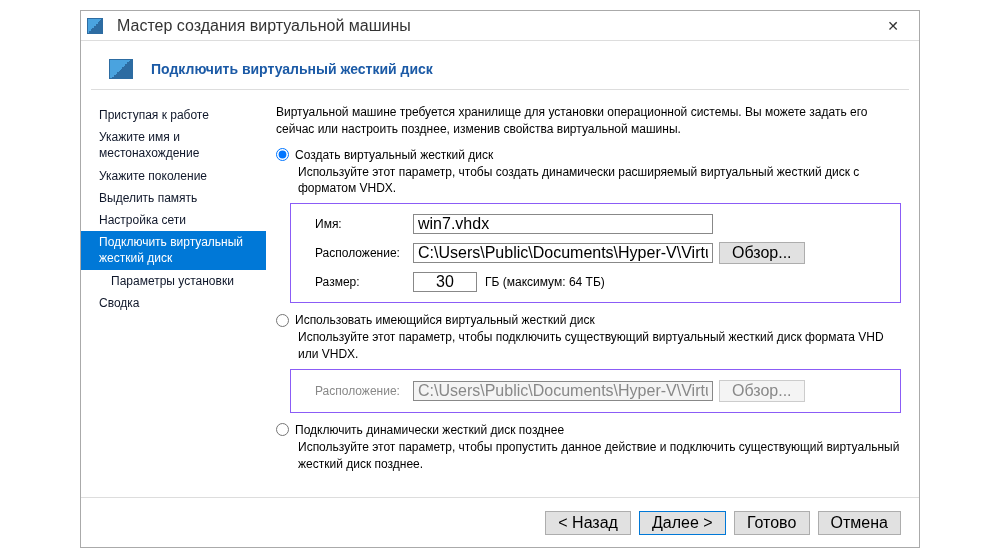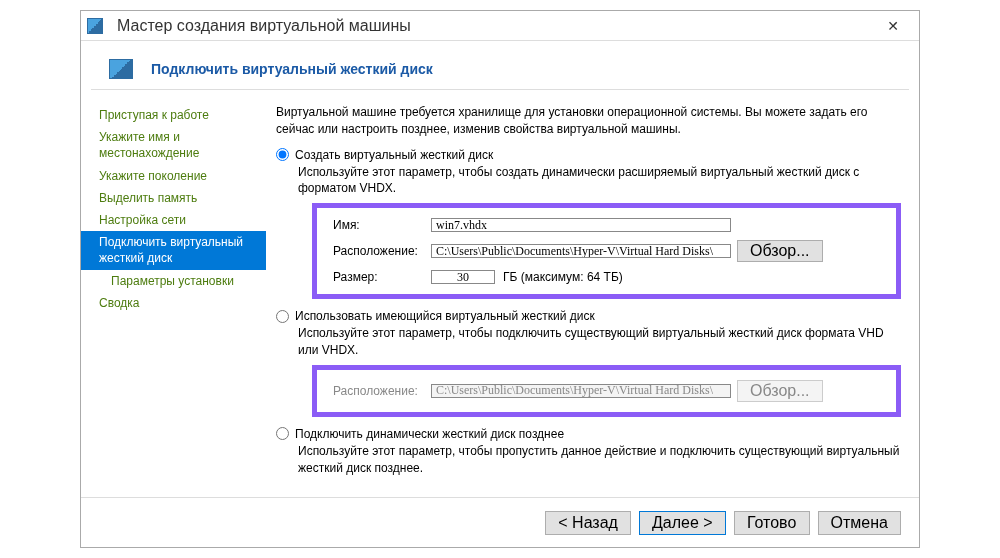--- a/index.html
+++ b/index.html
@@ -70,21 +70,21 @@
     }
 
     .sidebar {
       width: 185px;
       padding: 10px 0;
       font-size: 12px;
     }
     .sidebar .item {
       padding: 3px 14px 3px 18px;
       line-height: 1.35;
-      color:#4d7c0f;
+      color:#0f172a;
       cursor:pointer;
     }
     .sidebar .item.indent { padding-left: 30px; }
     .sidebar .item.selected {
       background:#0078d7;
       color:#fff;
     }
 
     .content {
       flex:1;
@@ -103,39 +103,39 @@
       margin-bottom:2px;
     }
     .opt-head input[type=radio] { margin:0; }
     .opt-desc {
       margin-left: 22px;
       line-height:1.4;
       margin-bottom: 6px;
     }
 
     .form-box {
-      margin-left: 36px;
-      border: 5px solid #8b5cf6;
-      padding: 10px 16px;
+      margin-left: 14px;
+      border: 1px solid #8b5cf6;
+      padding: 10px 24px;
       margin-bottom: 10px;
     }
     .form-row {
       display:flex;
       align-items:center;
       margin-bottom: 8px;
       gap: 6px;
     }
     .form-row:last-child { margin-bottom:0; }
     .form-row .lbl { width: 92px; }
     .form-row input[type=text] {
-      font-family: Liberation Serif, serif;
-      font-size: 12px;
+      font-family: Liberation Sans, sans-serif;
+      font-size: 16px;
       padding: 2px 4px;
       border: 1px solid #888;
-      height: 14px;
+      height: 20px;
     }
     .form-row input.name { width: 300px; }
     .form-row input.loc { width: 300px; }
     .form-row input.size { width: 64px; text-align:center; }
     .form-row .unit { margin-left: 2px; }
     .btn {
       font-family: inherit;
       font-size: 16px;
       height: 22px;
       padding: 0 12px;

